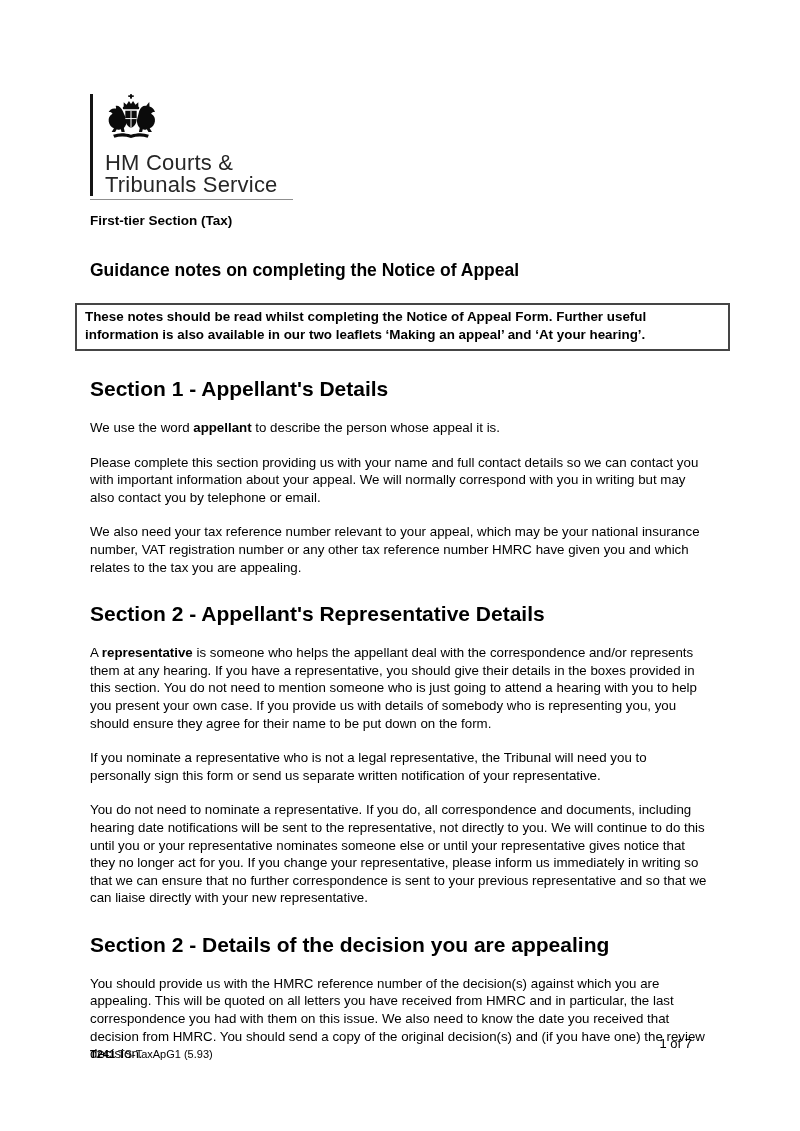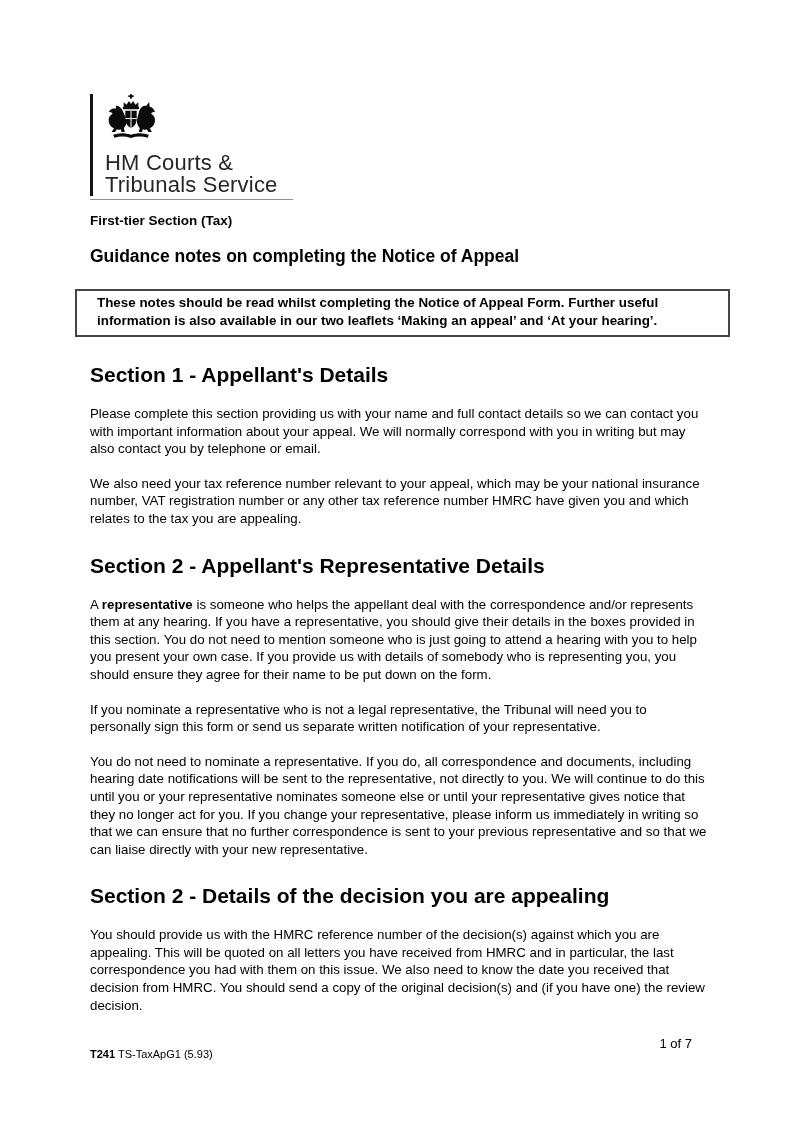--- a/index.html
+++ b/index.html
@@ -38,28 +38,28 @@
     background: #8f8f8f;
     margin-top: 3px;
   }
 
   .subtitle {
     margin-top: 13px;
     font-size: 13.5px;
     font-weight: bold;
   }
   .doc-title {
-    margin-top: 18px;
+    margin-top: 32px;
     font-size: 17.5px;
     font-weight: bold;
   }
   .notice-box {
     margin: 22px -20px 0 -15px;
     border: 2px solid #454545;
-    padding: 3px 8px 5px 20px;
+    padding: 3px 8px 5px 8px;
     font-size: 13.4px;
     font-weight: bold;
     line-height: 18px;
   }
 
   .section-heading {
     font-size: 21px;
     font-weight: bold;
     margin: 26px 0 18px 0;
   }
@@ -114,20 +114,21 @@
     </div>
     <div class="logo-underline"></div>
 
     <div class="subtitle">First-tier Section (Tax)</div>
 
     <div class="doc-title">Guidance notes on completing the Notice of Appeal</div>
 
     <div class="notice-box">These notes should be read whilst completing the Notice of Appeal Form. Further useful information is also available in our two leaflets ‘Making an appeal’ and ‘At your hearing’.</div>
 
     <div class="section-heading">Section 1 - Appellant's Details</div>
+    <p class="para"><span>We use the word </span><b>appellant</b><span> to describe the person whose appeal it is.</span></p>
     <p class="para">Please complete this section providing us with your name and full contact details so we can contact you with important information about your appeal. We will normally correspond with you in writing but may also contact you by telephone or email.</p>
     <p class="para">We also need your tax reference number relevant to your appeal, which may be your national insurance number, VAT registration number or any other tax reference number HMRC have given you and which relates to the tax you are appealing.</p>
 
     <div class="section-heading">Section 2 - Appellant's Representative Details</div>
     <p class="para"><span>A </span><b>representative</b><span> is someone who helps the appellant deal with the correspondence and/or represents them at any hearing. If you have a representative, you should give their details in the boxes provided in this section. You do not need to mention someone who is just going to attend a hearing with you to help you present your own case. If you provide us with details of somebody who is representing you, you should ensure they agree for their name to be put down on the form.</span></p>
     <p class="para">If you nominate a representative who is not a legal representative, the Tribunal will need you to personally sign this form or send us separate written notification of your representative.</p>
     <p class="para">You do not need to nominate a representative. If you do, all correspondence and documents, including hearing date notifications will be sent to the representative, not directly to you. We will continue to do this until you or your representative nominates someone else or until your representative gives notice that they no longer act for you. If you change your representative, please inform us immediately in writing so that we can ensure that no further correspondence is sent to your previous representative and so that we can liaise directly with your new representative.</p>
 
     <div class="section-heading">Section 2 - Details of the decision you are appealing</div>
     <p class="para">You should provide us with the HMRC reference number of the decision(s) against which you are appealing. This will be quoted on all letters you have received from HMRC and in particular, the last correspondence you had with them on this issue. We also need to know the date you received that decision from HMRC. You should send a copy of the original decision(s) and (if you have one) the review decision.</p>

